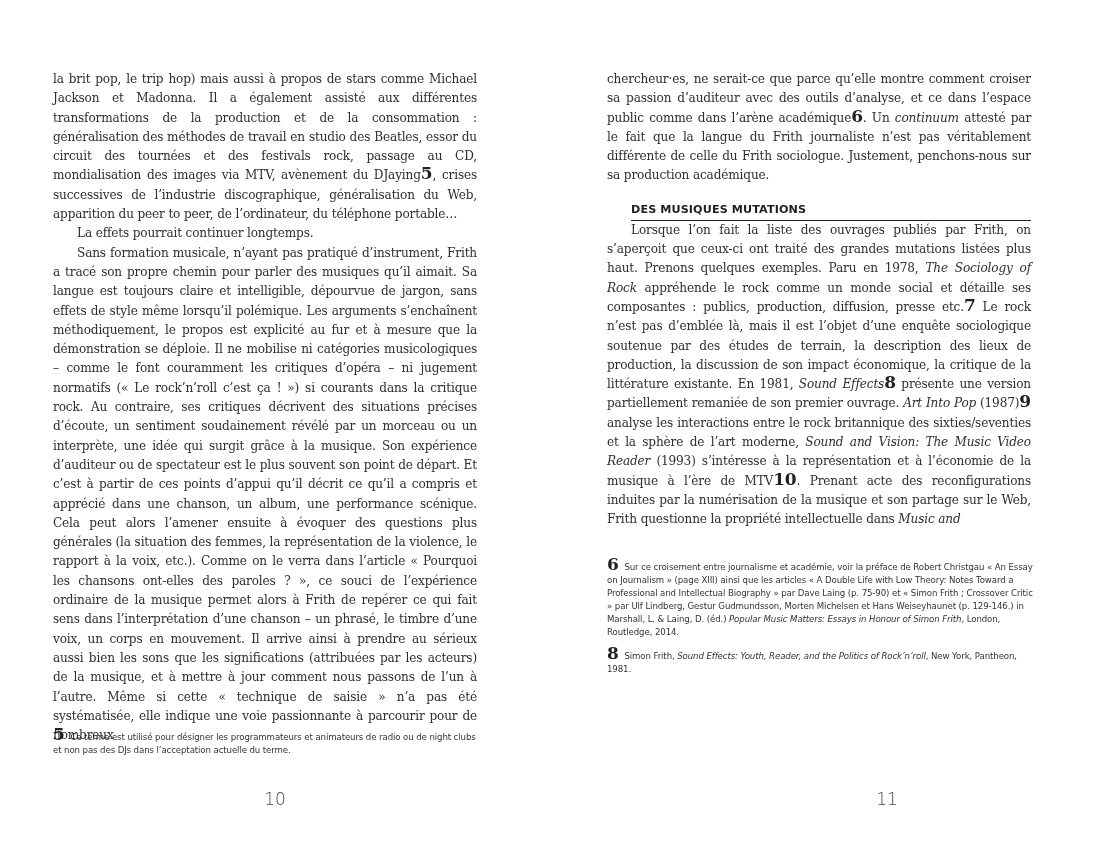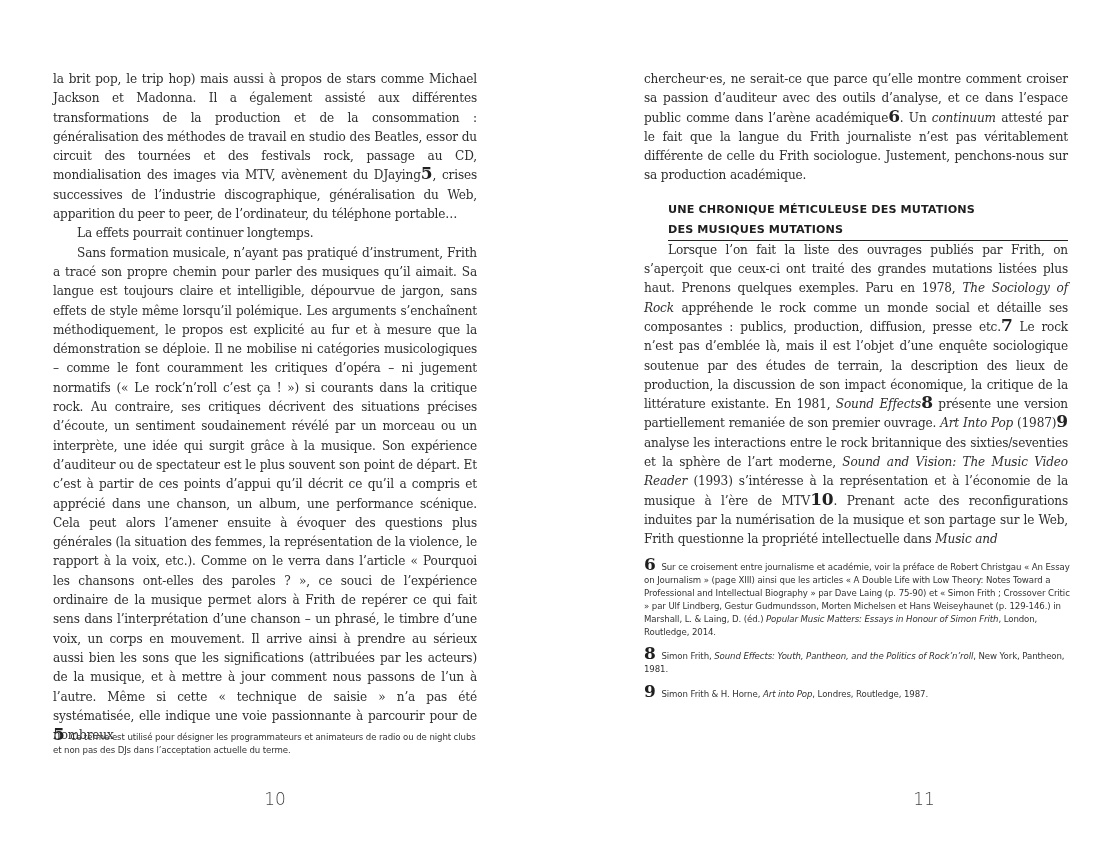--- a/index.html
+++ b/index.html
@@ -1,19 +1,19 @@
 <!DOCTYPE html>
 <html><head>
   <meta charset="utf-8">
   <style>
     html, body { margin: 0; padding: 0; background: #ffffff; }
     body { width: 1098px; height: 858px; position: relative; overflow: hidden; color: #2b2b2b; }
     .page { position: absolute; top: 0; height: 858px; }
     .page-left { left: 53px; width: 424px; }
-    .page-right { left: 644px; width: 424px; }
+    .page-right { left: 607px; width: 424px; }
     .body-text {
       position: absolute; top: 70px; left: 0; width: 424px;
       font-family: "DejaVu Serif", serif; font-size: 12.1px; line-height: 19.3px;
       text-align: justify; letter-spacing: -0.15px; color: #2e2e2e;
     }
     .body-text p { margin: 0; }
     .body-text p.indent { text-indent: 24px; }
     .fnref { font-family: "DejaVu Serif", serif; font-weight: bold; font-size: 17px; line-height: 10px; color: #222; }
     .heading {
       font-family: "DejaVu Sans", sans-serif; font-weight: bold; font-size: 11.2px;
@@ -52,33 +52,28 @@
       <span>Ce terme est utilisé pour désigner les programmateurs et animateurs de radio ou de night clubs et non pas des DJs dans l’acceptation actuelle du terme.</span>
     </p>
   </div>
   <div class="page-number">10</div>
 </div>
 
 <div class="page page-right">
   <div class="body-text">
     <p>chercheur·es, ne serait-ce que parce qu’elle montre comment croiser sa passion d’auditeur avec des outils d’analyse, et ce dans l’espace public comme dans l’arène académique<span class="fnref">6</span>. Un <em>continuum</em> attesté par le fait que la langue du Frith journaliste n’est pas véritablement différente de celle du Frith sociologue. Justement, penchons-nous sur sa production académique.</p>
     <div class="heading">
-      <div>UNE CHRONIQUE MÉTICULEUSE DES MUTATIONS</div>
       <div>DES MUSIQUES MUTATIONS</div>
     </div>
     <p class="indent">Lorsque l’on fait la liste des ouvrages publiés par Frith, on s’aperçoit que ceux-ci ont traité des grandes mutations listées plus haut. Prenons quelques exemples. Paru en 1978, <em>The Sociology of Rock</em> appréhende le rock comme un monde social et détaille ses composantes&nbsp;: publics, production, diffusion, presse etc.<span class="fnref">7</span> Le rock n’est pas d’emblée là, mais il est l’objet d’une enquête sociologique soutenue par des études de terrain, la description des lieux de production, la discussion de son impact économique, la critique de la littérature existante. En 1981, <em>Sound Effects</em><span class="fnref">8</span> présente une version partiellement remaniée de son premier ouvrage. <em>Art Into Pop</em> (1987)<span class="fnref">9</span> analyse les interactions entre le rock britannique des sixties/seventies et la sphère de l’art moderne, <em>Sound and Vision: The Music Video Reader</em> (1993) s’intéresse à la représentation et à l’économie de la musique à l’ère de MTV<span class="fnref">10</span>. Prenant acte des reconfigurations induites par la numérisation de la musique et son partage sur le Web, Frith questionne la propriété intellectuelle dans <em>Music and</em></p>
   </div>
   <div class="footnotes">
     <p>
       <span class="fn-num">6</span>
       <span>Sur ce croisement entre journalisme et académie, voir la préface de Robert Christgau « An Essay on Journalism » (page XIII) ainsi que les articles « A Double Life with Low Theory: Notes Toward a Professional and Intellectual Biography » par Dave Laing (p. 75-90) et « Simon Frith&nbsp;; Crossover Critic » par Ulf Lindberg, Gestur Gudmundsson, Morten Michelsen et Hans Weiseyhaunet (p. 129-146.) in Marshall, L. &amp; Laing, D. (éd.) <em>Popular Music Matters: Essays in Honour of Simon Frith</em>, London, Routledge, 2014.</span>
     </p>
     <p>
       <span class="fn-num">8</span>
-      <span>Simon Frith, <em>Sound Effects: Youth, Pantheon, and the Politics of Rock’n’roll</em>, New York, Pantheon, 1981.</span>
-    </p>
-    <p>
-      <span class="fn-num">9</span>
-      <span>Simon Frith &amp; H. Horne, <em>Art into Pop</em>, Londres, Routledge, 1987.</span>
+      <span>Simon Frith, <em>Sound Effects: Youth, Reader, and the Politics of Rock’n’roll</em>, New York, Pantheon, 1981.</span>
     </p>
   </div>
   <div class="page-number">11</div>
 </div>
 
 </body></html>

